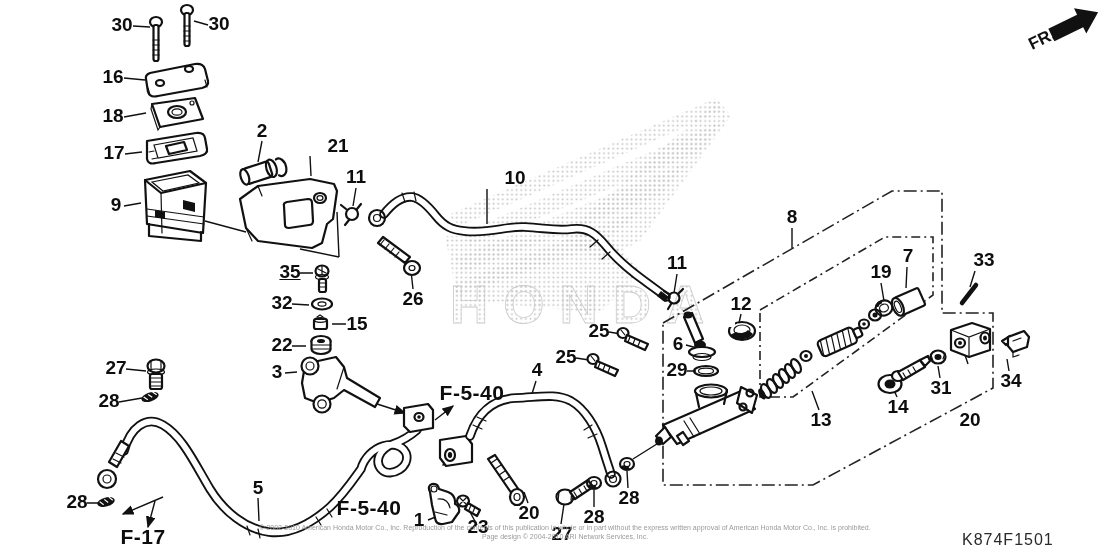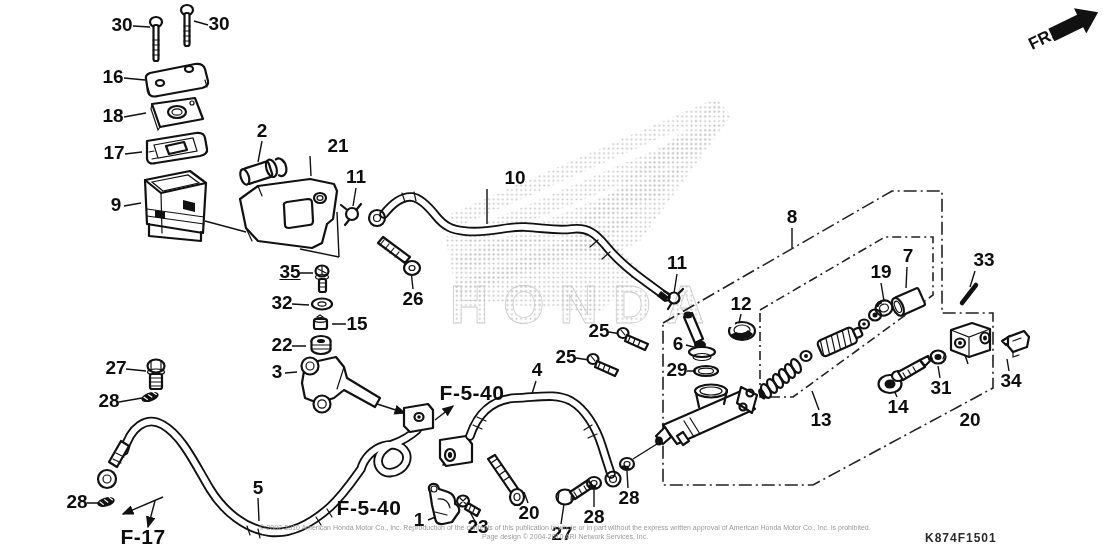--- a/index.html
+++ b/index.html
@@ -14,21 +14,21 @@
   .lead{stroke:#111;stroke-width:1.4;fill:none;}
   .box {stroke:#222;stroke-width:1.6;fill:none;}
   .h-out{stroke:#111;stroke-width:9.5;fill:none;stroke-linecap:round;}
   .h-in {stroke:#fff;stroke-width:5.8;fill:none;stroke-linecap:round;}
   
   .callout{position:absolute;transform:translate(-50%,-50%);white-space:nowrap;color:#0d0d0d;}
   .callout.num{font-size:19px;font-weight:600;}
   .callout.ref{font-size:21px;font-weight:700;letter-spacing:.5px;}
   .copyright{position:absolute;left:250px;top:523px;width:630px;text-align:center;
              color:#9a9a9a;font-size:7px;line-height:9px;}
-  .part-code{position:absolute;left:925px;top:531px;font-size:12px;font-weight:700;
+  .part-code{position:absolute;left:962px;top:531px;font-size:16px;font-weight:400;
              color:#2a2a2a;letter-spacing:1px;}
 </style>
 </head>
 <body>
 
 <div class="stage">
 
 <svg width="1120" height="560" viewBox="0 0 1120 560">
   <defs>
     <pattern id="dots" width="4.6" height="4.6" patternUnits="userSpaceOnUse">

